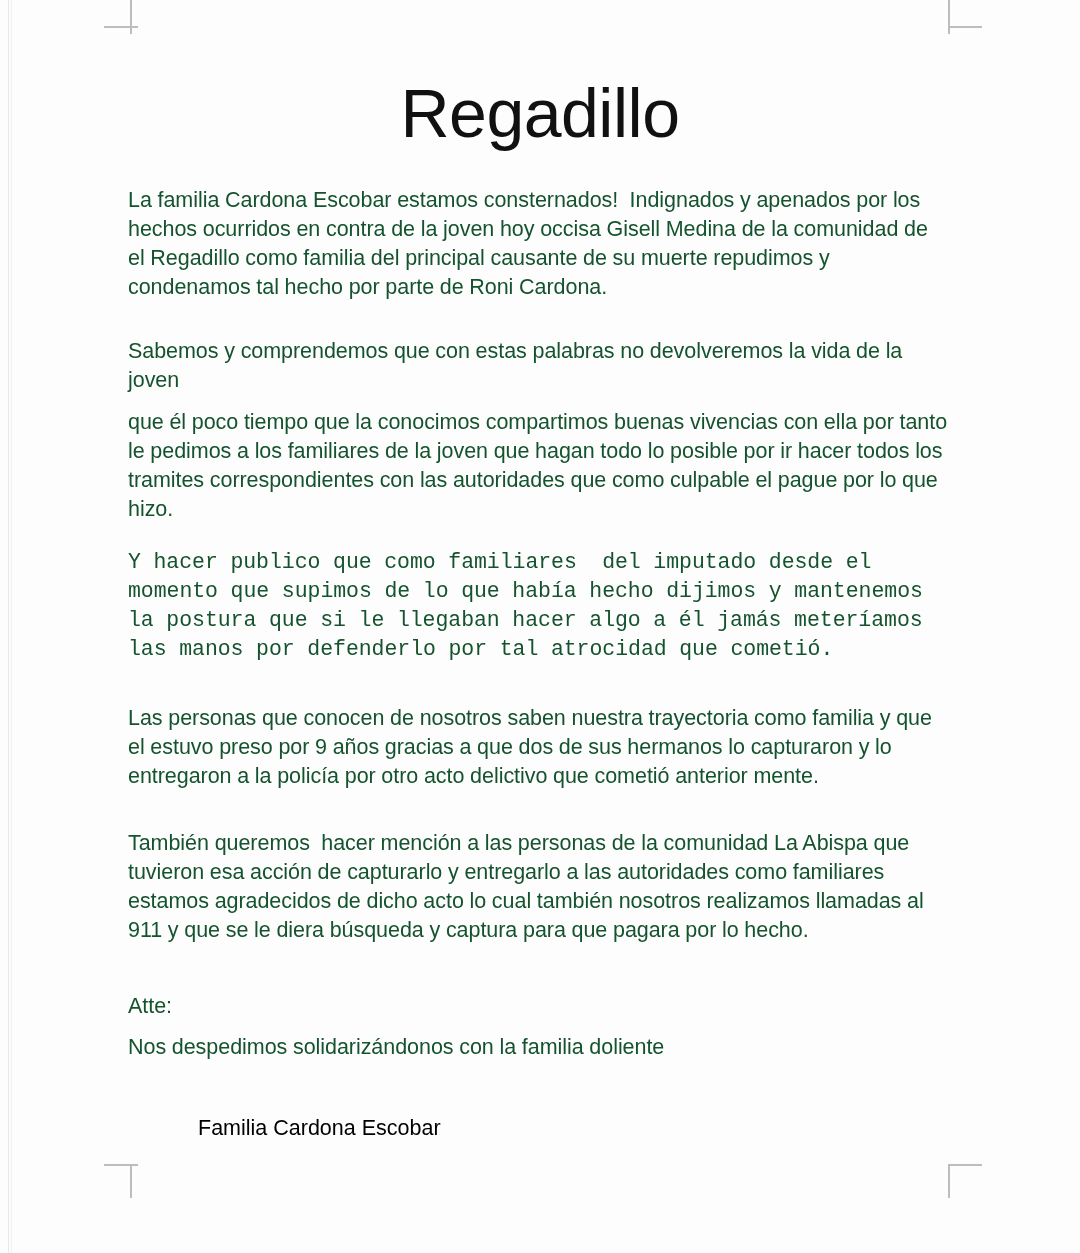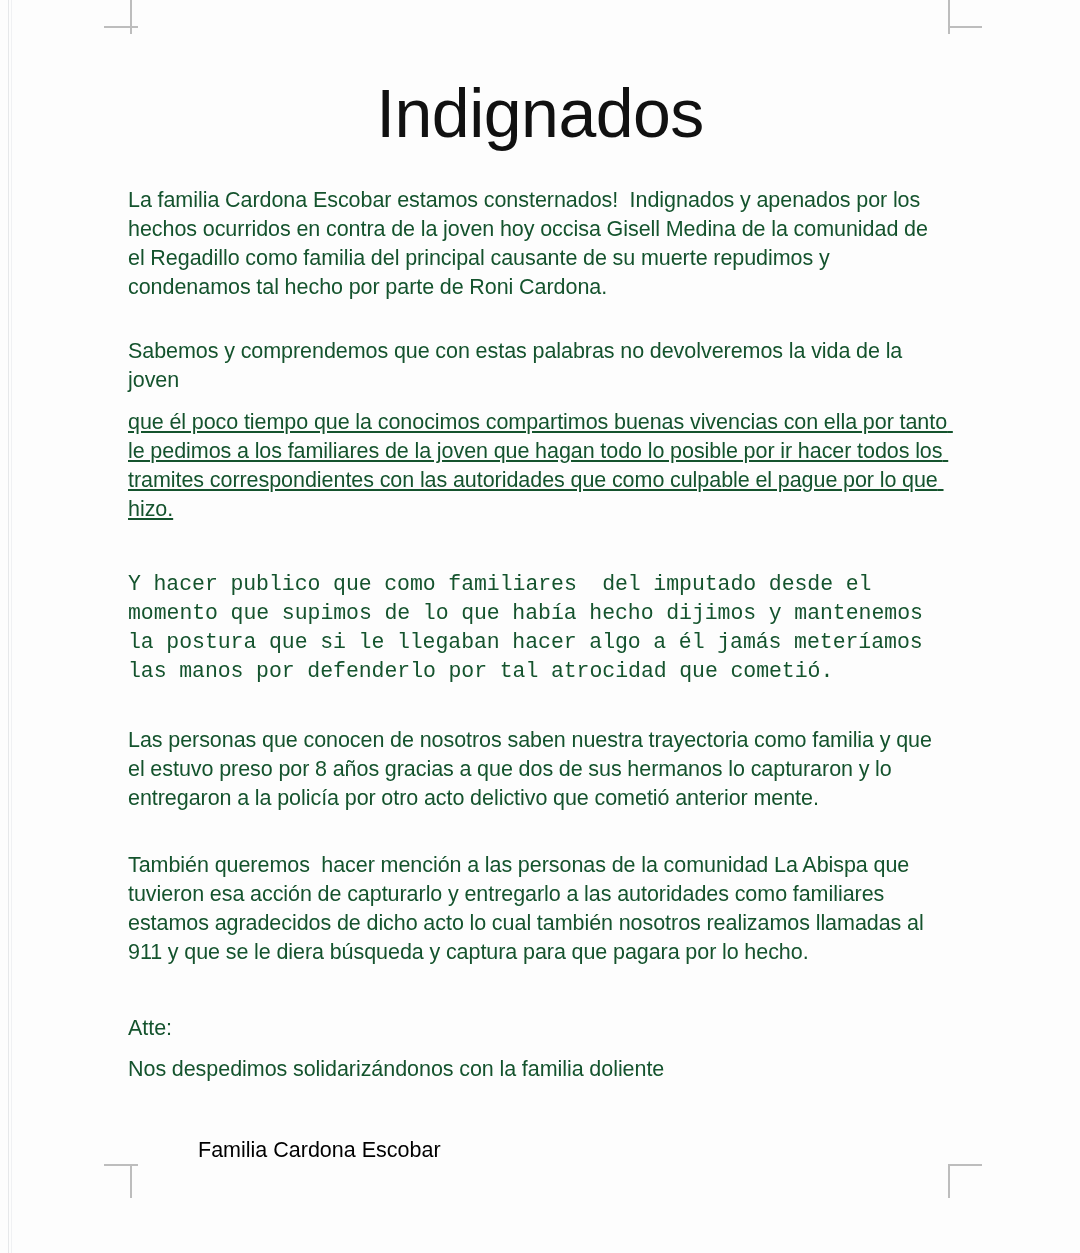--- a/index.html
+++ b/index.html
@@ -94,21 +94,21 @@
     line-height: 29px;
     color: #14532d;
     margin: 0 0 29px 0;
     white-space: pre-wrap;
     word-spacing: -0.2px;
     letter-spacing: -0.05px;
   }
 
   .para.p1  { margin-bottom: 35px; }
   .para.p2a { margin-bottom: 13px; }
-  .para.p2b { margin-bottom: 46px; text-decoration: underline; }
+  .para.p2b { margin-bottom: 24px; }
   .para.p3  { margin-bottom: 40px; font-family: Liberation Mono, monospace; }
   .para.p4  { margin-bottom: 38px; }
   .para.p5  { margin-bottom: 47px; }
   .para.closing { margin-bottom: 52px; }
   .para.atte { margin-bottom: 12px; }
 
   .signature {
     font-size: 21.5px;
     line-height: 29px;
     color: #000000;
@@ -134,33 +134,33 @@
   </div>
   <div class="crop-mark crop-bl">
     <div class="h"></div>
     <div class="v"></div>
   </div>
   <div class="crop-mark crop-br">
     <div class="h"></div>
     <div class="v"></div>
   </div>
 
-  <h1 class="doc-title">Indignados</h1>
+  <h1 class="doc-title">Regadillo</h1>
 
   <div class="body-block">
 
     <p class="para p1">La familia Cardona Escobar estamos consternados!  Indignados y apenados por los hechos ocurridos en contra de la joven hoy occisa Gisell Medina de la comunidad de el Regadillo como familia del principal causante de su muerte repudimos y condenamos tal hecho por parte de Roni Cardona.</p>
 
     <p class="para p2a">Sabemos y comprendemos que con estas palabras no devolveremos la vida de la joven</p>
 
     <p class="para p2b">que él poco tiempo que la conocimos compartimos buenas vivencias con ella por tanto le pedimos a los familiares de la joven que hagan todo lo posible por ir hacer todos los tramites correspondientes con las autoridades que como culpable el pague por lo que hizo.</p>
 
     <p class="para p3">Y hacer publico que como familiares  del imputado desde el momento que supimos de lo que había hecho dijimos y mantenemos la postura que si le llegaban hacer algo a él jamás meteríamos las manos por defenderlo por tal atrocidad que cometió.</p>
 
-    <p class="para p4">Las personas que conocen de nosotros saben nuestra trayectoria como familia y que el estuvo preso por 8 años gracias a que dos de sus hermanos lo capturaron y lo entregaron a la policía por otro acto delictivo que cometió anterior mente.</p>
+    <p class="para p4">Las personas que conocen de nosotros saben nuestra trayectoria como familia y que el estuvo preso por 9 años gracias a que dos de sus hermanos lo capturaron y lo entregaron a la policía por otro acto delictivo que cometió anterior mente.</p>
 
     <p class="para p5">También queremos  hacer mención a las personas de la comunidad La Abispa que tuvieron esa acción de capturarlo y entregarlo a las autoridades como familiares estamos agradecidos de dicho acto lo cual también nosotros realizamos llamadas al 911 y que se le diera búsqueda y captura para que pagara por lo hecho.</p>
 
     <p class="para atte">Atte:</p>
 
     <p class="para closing">Nos despedimos solidarizándonos con la familia doliente</p>
 
     <p class="signature">Familia Cardona Escobar</p>
 
   </div>

